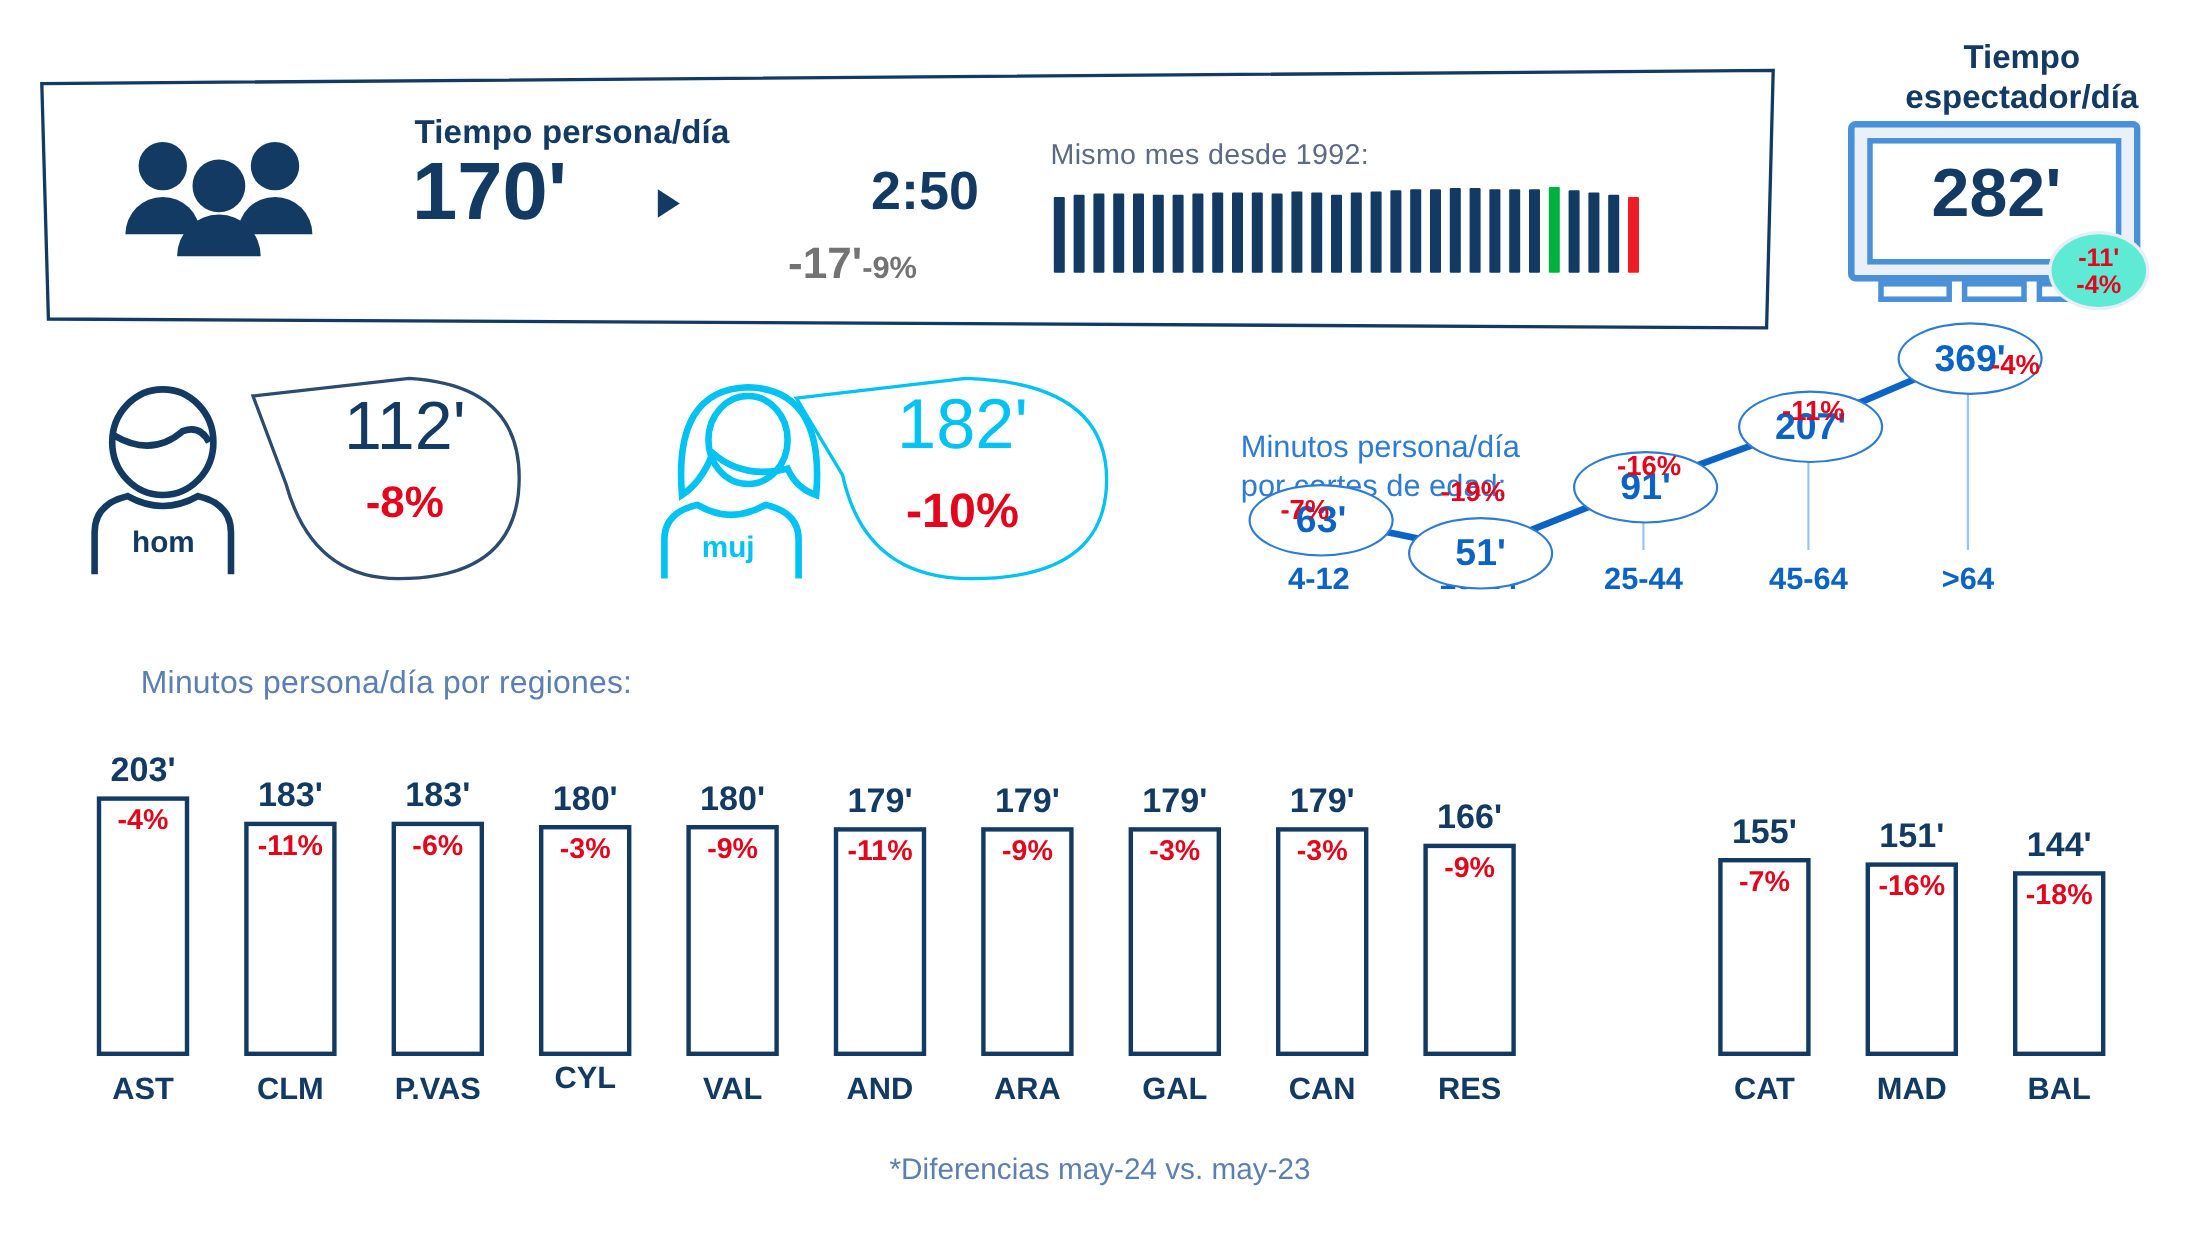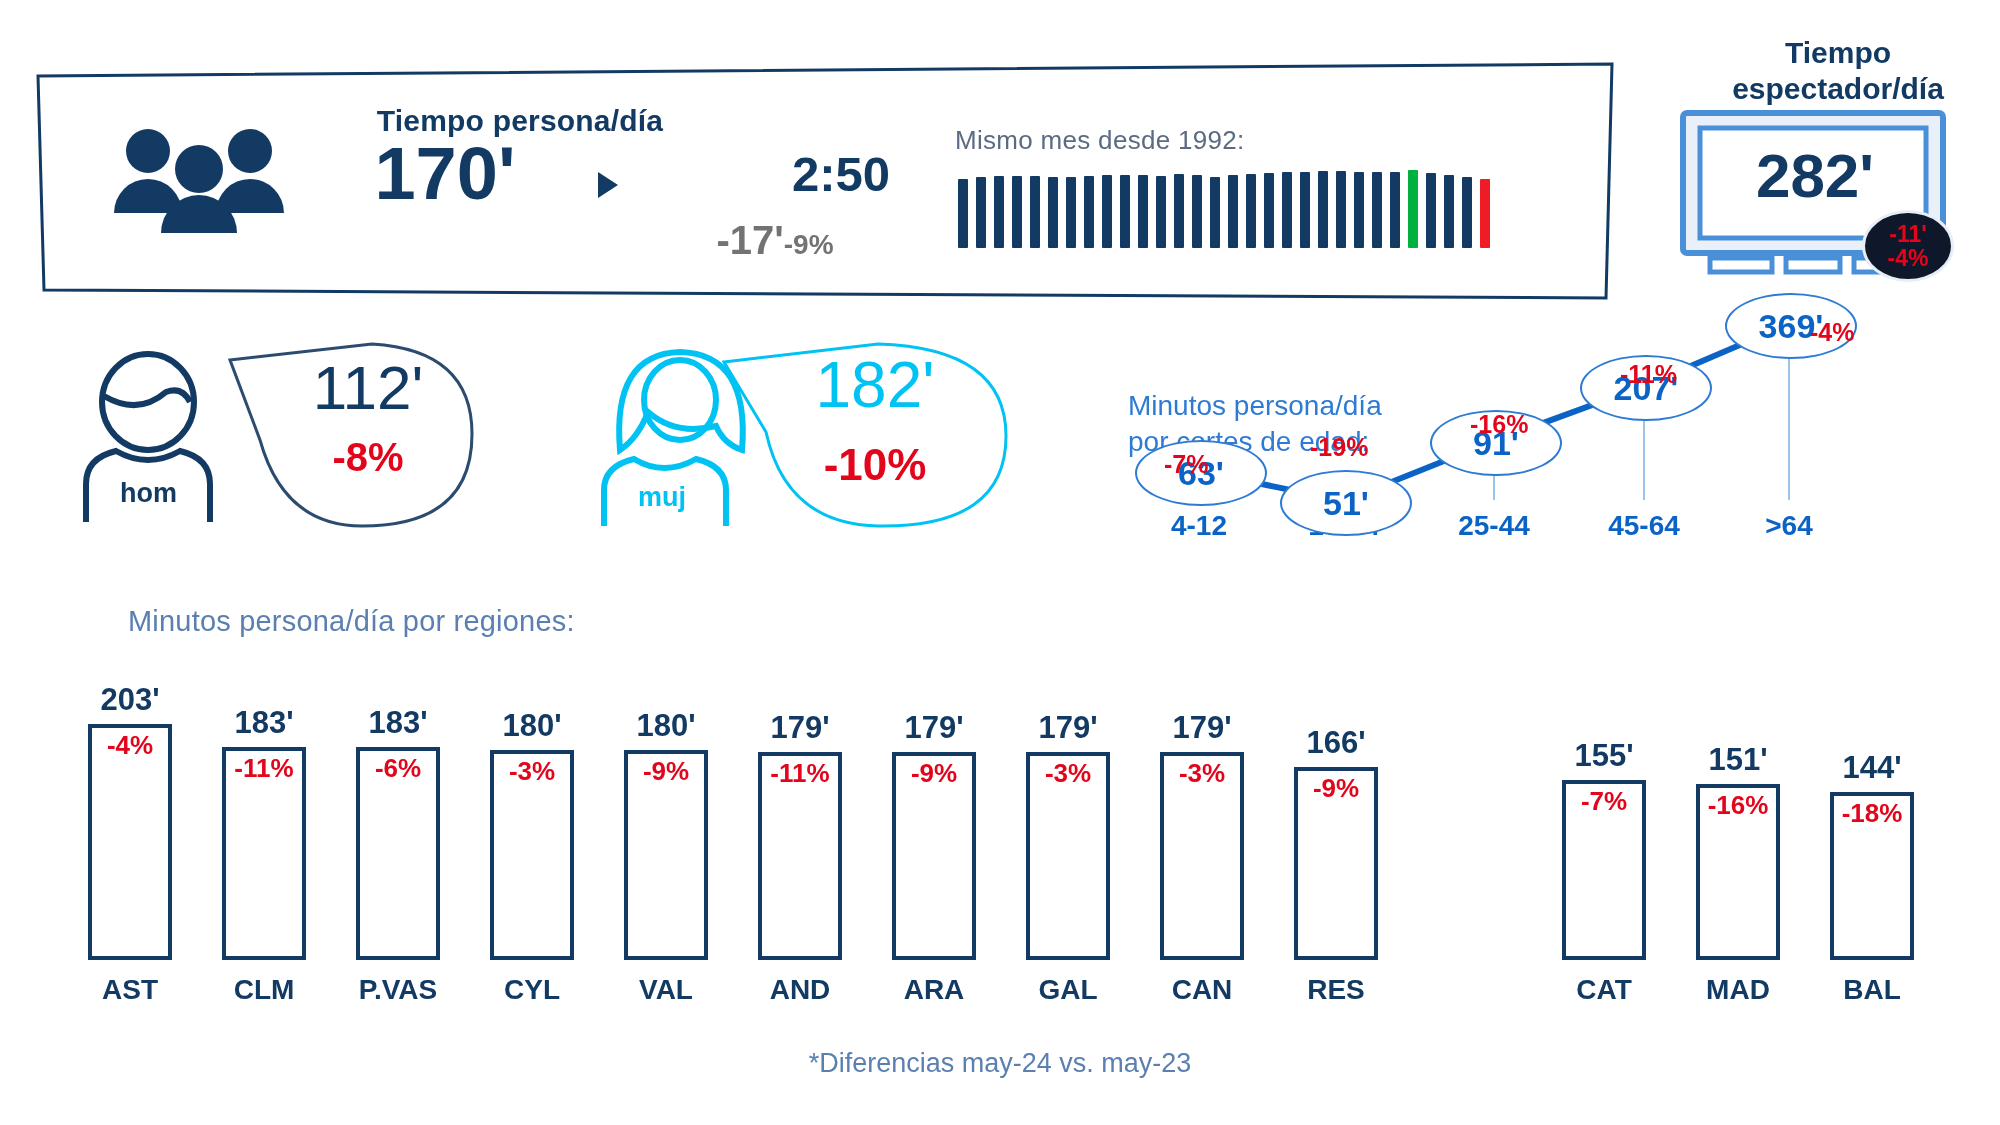--- a/index.html
+++ b/index.html
@@ -35,21 +35,21 @@
   .mini-bar.green{background:#00b140;}
   .mini-bar.red{background:#ee1c25;}
 
   
   #tv-title{left:1688px;top:35px;width:300px;text-align:center;
             font-size:30px;font-weight:bold;line-height:36px;color:#123a63;}
   #tv-frame{left:1680px;top:110px;width:266px;height:165px;}
   #tv-value{left:1700px;top:140px;width:230px;text-align:center;
             font-size:62px;font-weight:bold;color:#123a63;}
   #tv-badge{left:1862px;top:210px;width:86px;height:66px;border-radius:50%;
-            background:#0f172a;border:3px solid #e8eef6;display:flex;flex-direction:column;
+            background:#5eead4;border:3px solid #e8eef6;display:flex;flex-direction:column;
             align-items:center;justify-content:center;color:#e3051b;font-weight:bold;line-height:1.05;}
   #tv-badge .l1{font-size:23px;}
   #tv-badge .l2{font-size:23px;}
 
   
   #hom-icon{left:80px;top:350px;width:170px;height:175px;}
   #hom-label{left:120px;top:478px;font-size:27px;font-weight:bold;color:#123a63;}
   #hom-bubble{left:222px;top:340px;width:260px;height:190px;}
   #hom-value{left:268px;top:352px;width:200px;text-align:center;
              font-size:62px;font-weight:300;color:#123a63;}
@@ -249,21 +249,21 @@
     <div class="reg-col" style="left: 278px; height: 400px;">
       <div class="reg-value" style="top: 45px;">183'</div>
       <div class="reg-bar" style="top: 87px; height: 213px;"></div>
       <div class="reg-delta" style="top: 93px;">-6%</div>
       <div class="reg-label" style="top: 314px;">P.VAS</div>
     </div>
     <div class="reg-col" style="left: 412px; height: 400px;">
       <div class="reg-value" style="top: 48px;">180'</div>
       <div class="reg-bar" style="top: 90px; height: 210px;"></div>
       <div class="reg-delta" style="top: 96px;">-3%</div>
-      <div class="reg-label" style="top: 314px;">CYL</div>
+      <div class="reg-label" style="top: 304px;">CYL</div>
     </div>
     <div class="reg-col" style="left: 546px; height: 400px;">
       <div class="reg-value" style="top: 48px;">180'</div>
       <div class="reg-bar" style="top: 90px; height: 210px;"></div>
       <div class="reg-delta" style="top: 96px;">-9%</div>
       <div class="reg-label" style="top: 314px;">VAL</div>
     </div>
     <div class="reg-col" style="left: 680px; height: 400px;">
       <div class="reg-value" style="top: 50px;">179'</div>
       <div class="reg-bar" style="top: 92px; height: 208px;"></div>

